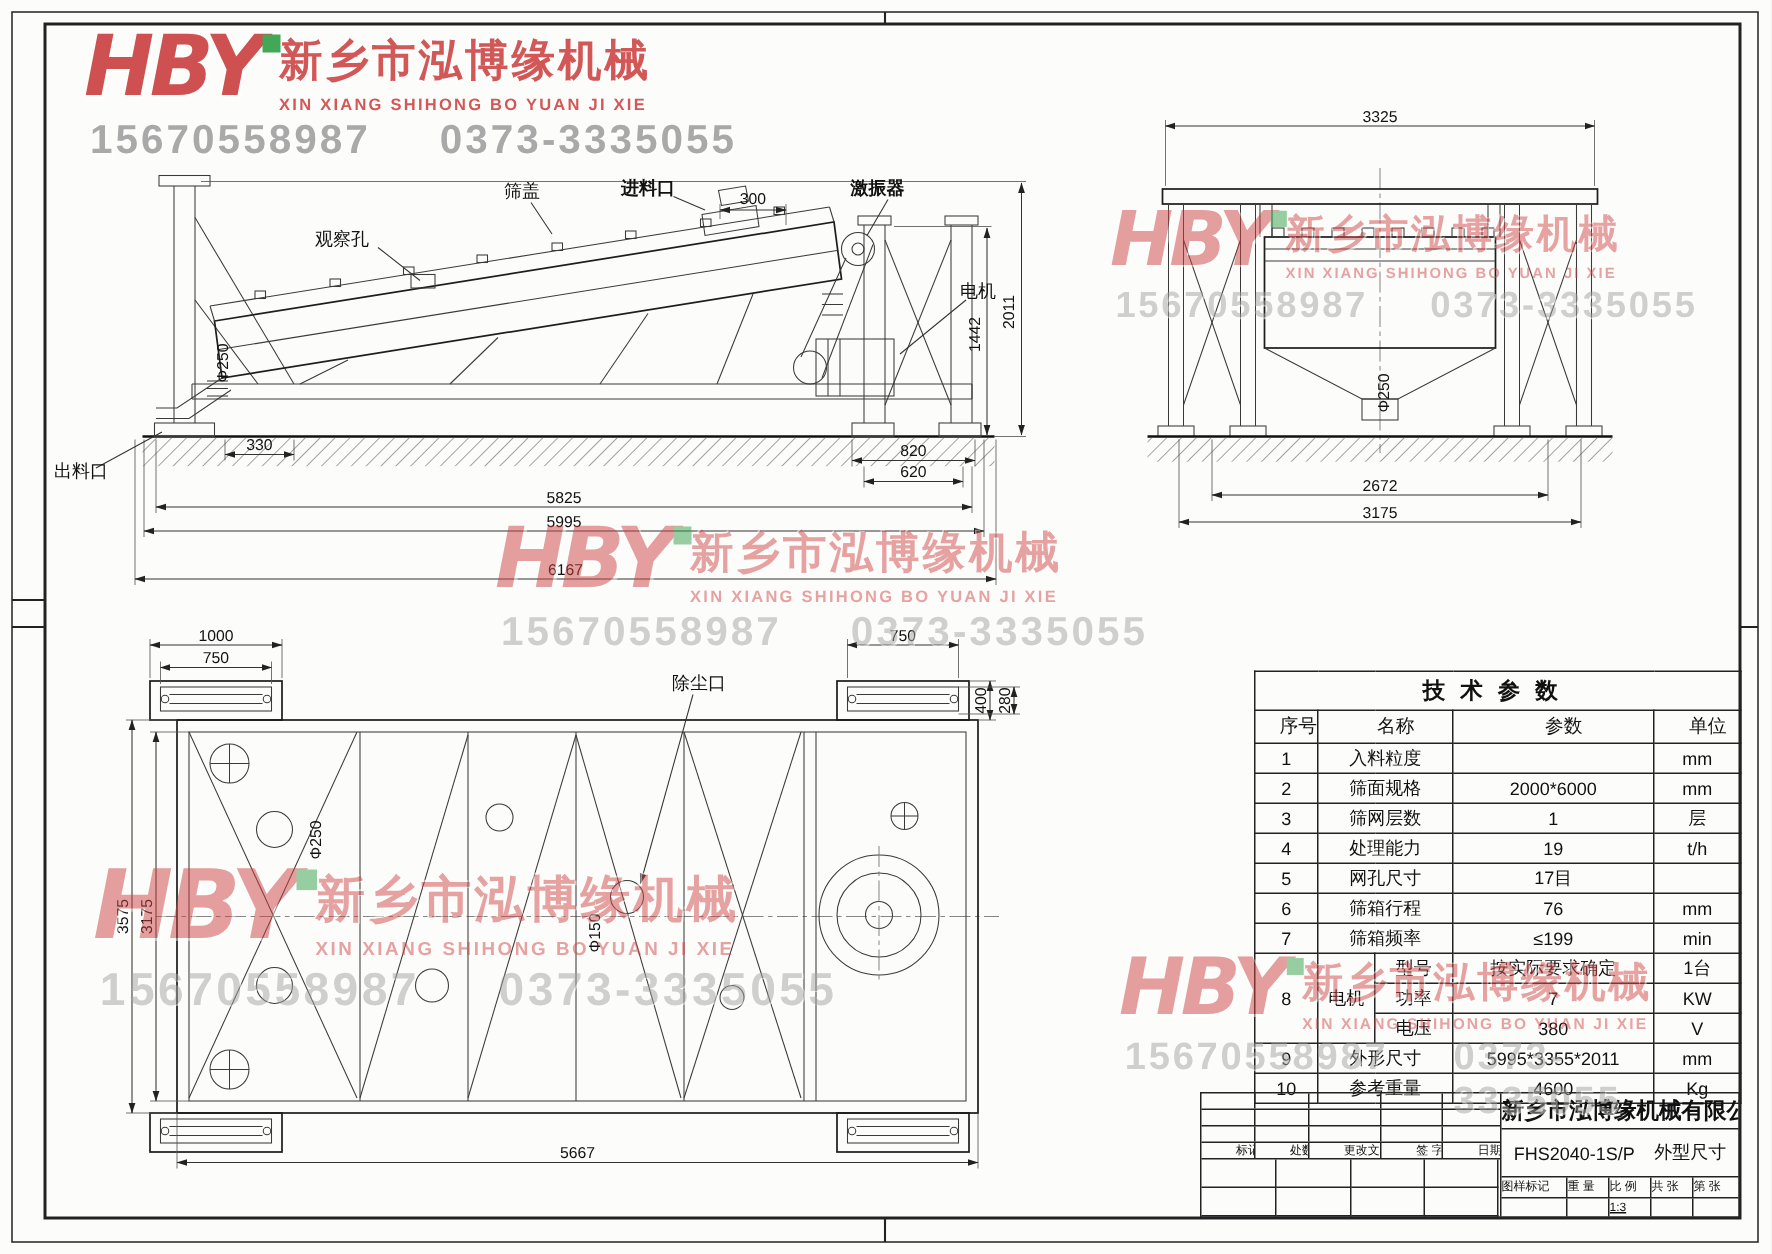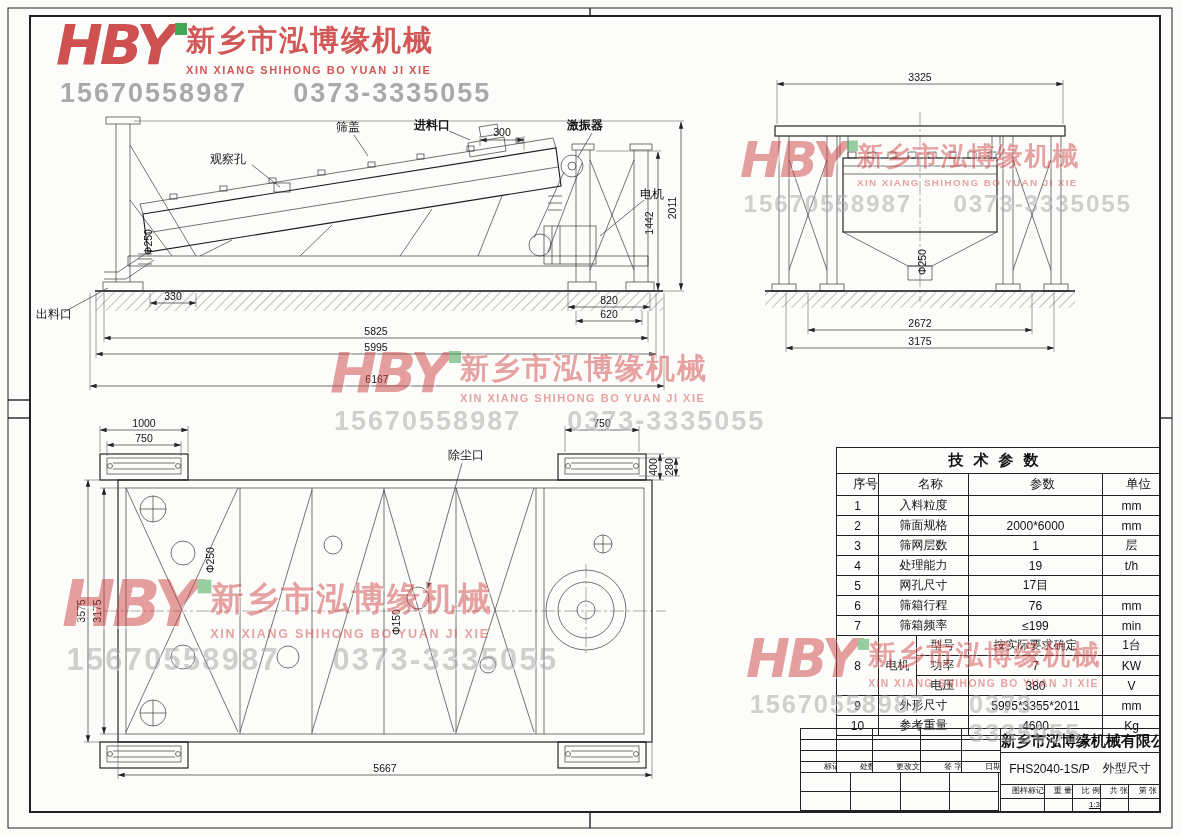--- a/index.html
+++ b/index.html
@@ -60,21 +60,21 @@
   .tb-sign div{border-right:1px solid #222;border-bottom:1px solid #222;}
   .tb-right{width:158px;display:flex;flex-direction:column;}
   .tb-company{height:24px;line-height:23px;text-align:left;font-size:15px;font-weight:700;
               border-bottom:1px solid #222;white-space:nowrap;overflow:hidden;}
   .tb-model{height:32px;display:flex;align-items:center;justify-content:center;gap:13px;
             font-size:12px;border-bottom:1px solid #222;white-space:nowrap;}
   .tb-info{flex:1;display:flex;flex-direction:column;}
   .tb-info-row{flex:1;display:flex;border-bottom:1px solid #222;}
   .tb-info-row:last-child{border-bottom:none;text-decoration:underline;}
   .tb-info-row span{display:block;border-right:1px solid #222;font-size:8px;line-height:12px;
-                    text-align:right;overflow:hidden;white-space:nowrap;}
+                    text-align:left;overflow:hidden;white-space:nowrap;}
   .iw1{width:44px}.iw2{width:28px}.iw3{width:28px}.iw4{width:28px}.iw5{width:28px;border-right:none!important}
 </style>
 </head>
 <body>
 
 <div class="page">
 
 <svg width="1181" height="836" viewBox="0 0 1181 836">
   <defs>
     <pattern id="hatch" width="7" height="7" patternUnits="userSpaceOnUse" patternTransform="rotate(45)">

